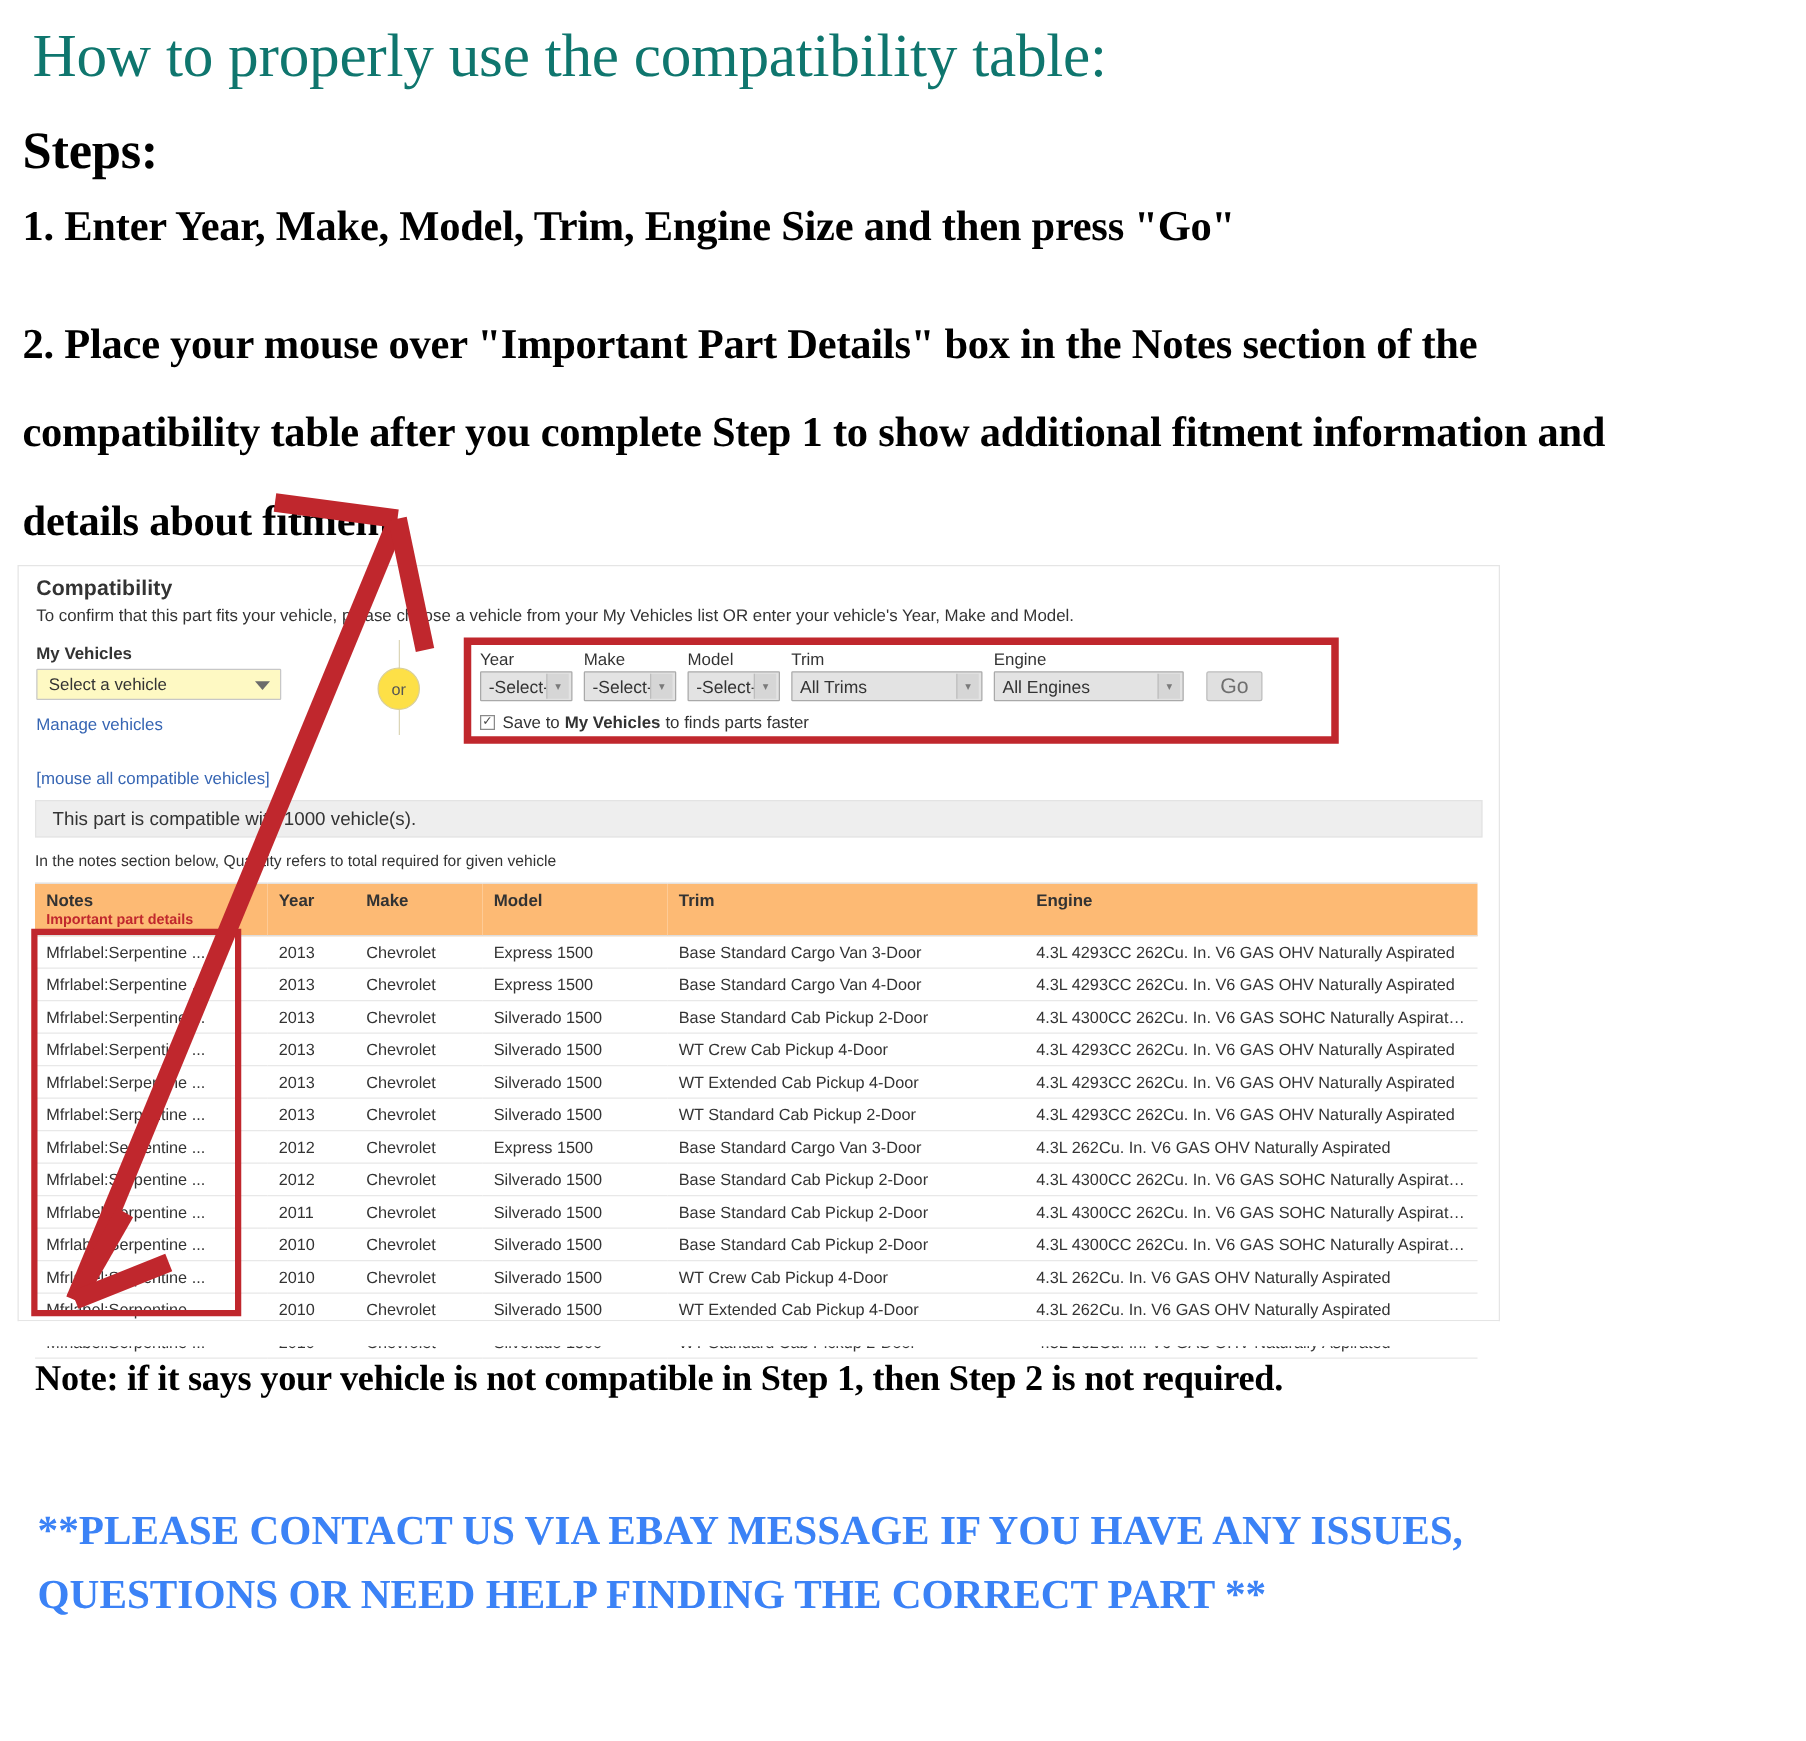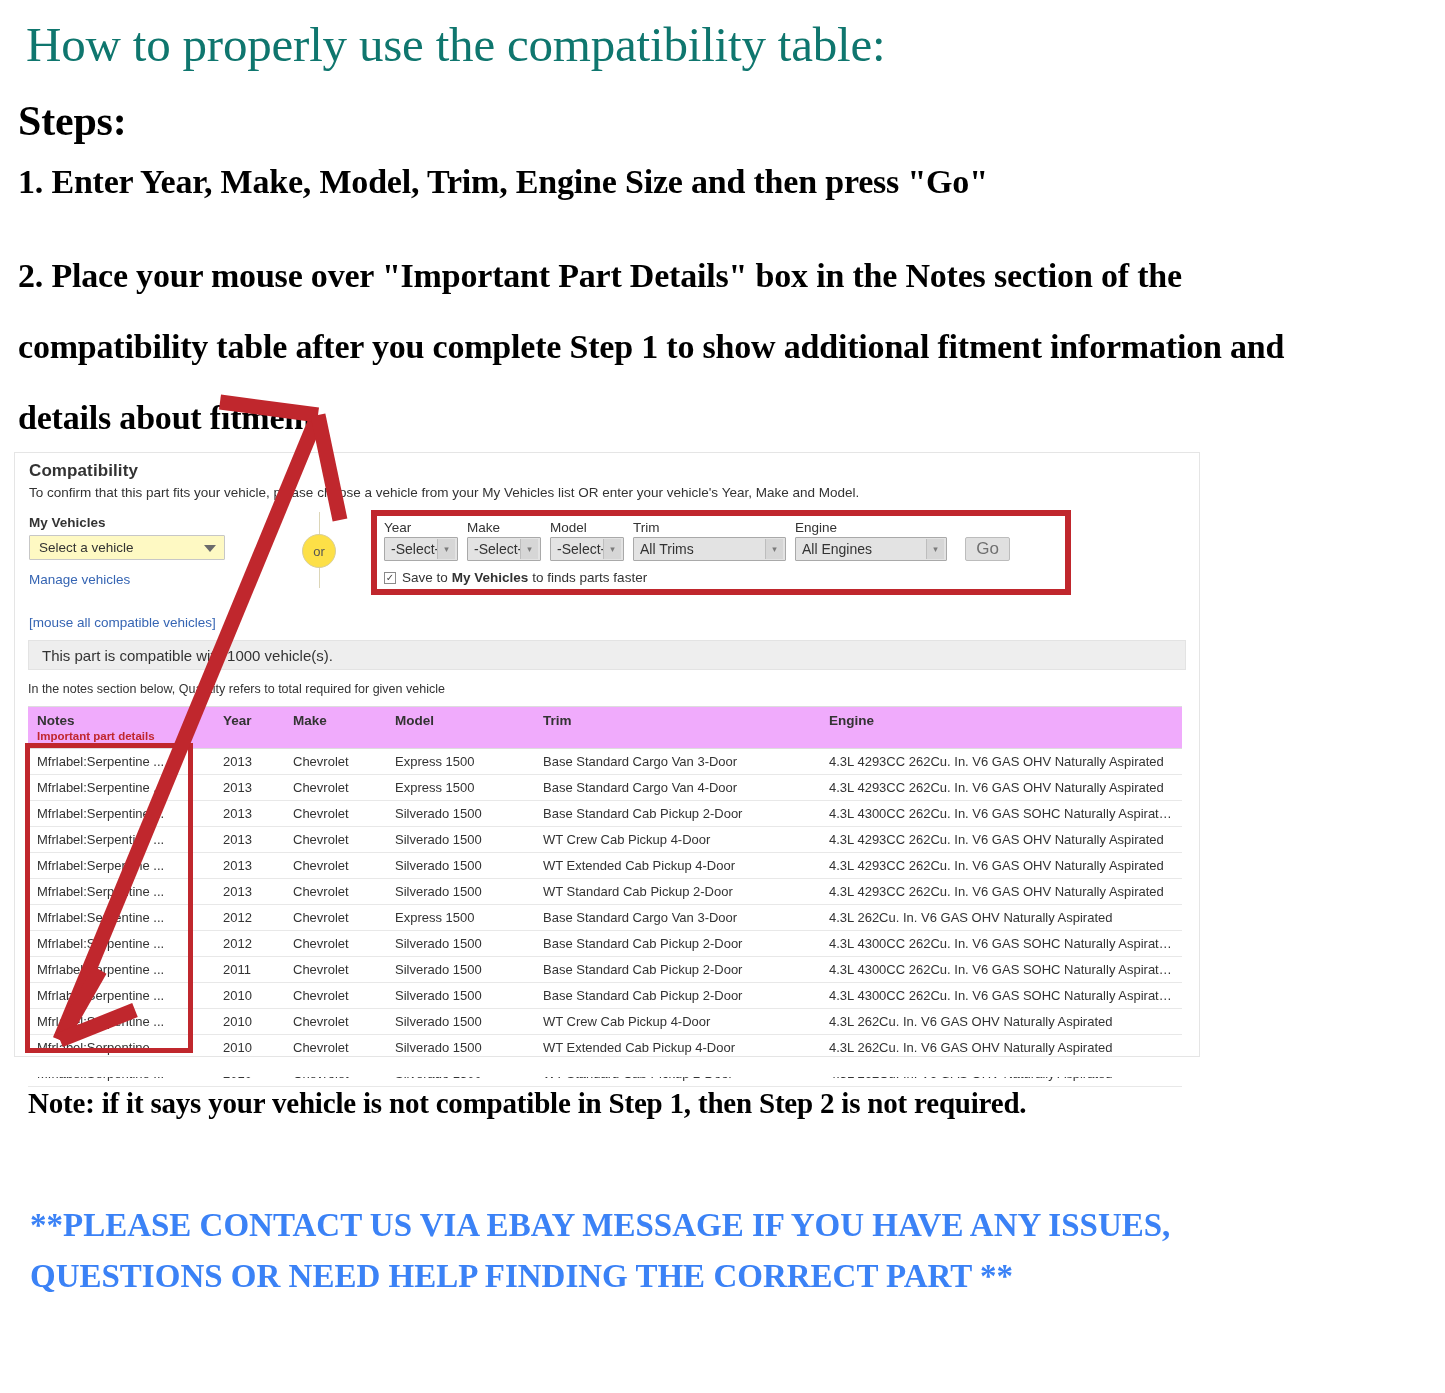--- a/index.html
+++ b/index.html
@@ -142,21 +142,21 @@
     position:absolute;left:28px;top:682px;font-size:12.5px;color:#333;
   }
 
   
   #fit-table{
     position:absolute;left:28px;top:706px;width:1154px;
     border-collapse:collapse;table-layout:fixed;
     font-size:13px;color:#333;
   }
   #fit-table th{
-    background:#f0abfc;border-top:1px solid #ddd;border-bottom:1px solid #ddd;
+    background:#fdba74;border-top:1px solid #ddd;border-bottom:1px solid #ddd;
     text-align:left;padding:6px 9px;font-size:13.5px;font-weight:bold;color:#333;
     vertical-align:top;
   }
   #fit-table th .imp{
     display:block;font-size:11.5px;color:#c0272d;font-weight:bold;margin-top:2px;
   }
   #fit-table td{
     border-bottom:1px solid #e8e8e8;padding:5px 9px;white-space:nowrap;
     overflow:hidden;text-overflow:ellipsis;font-size:13px;
   }

